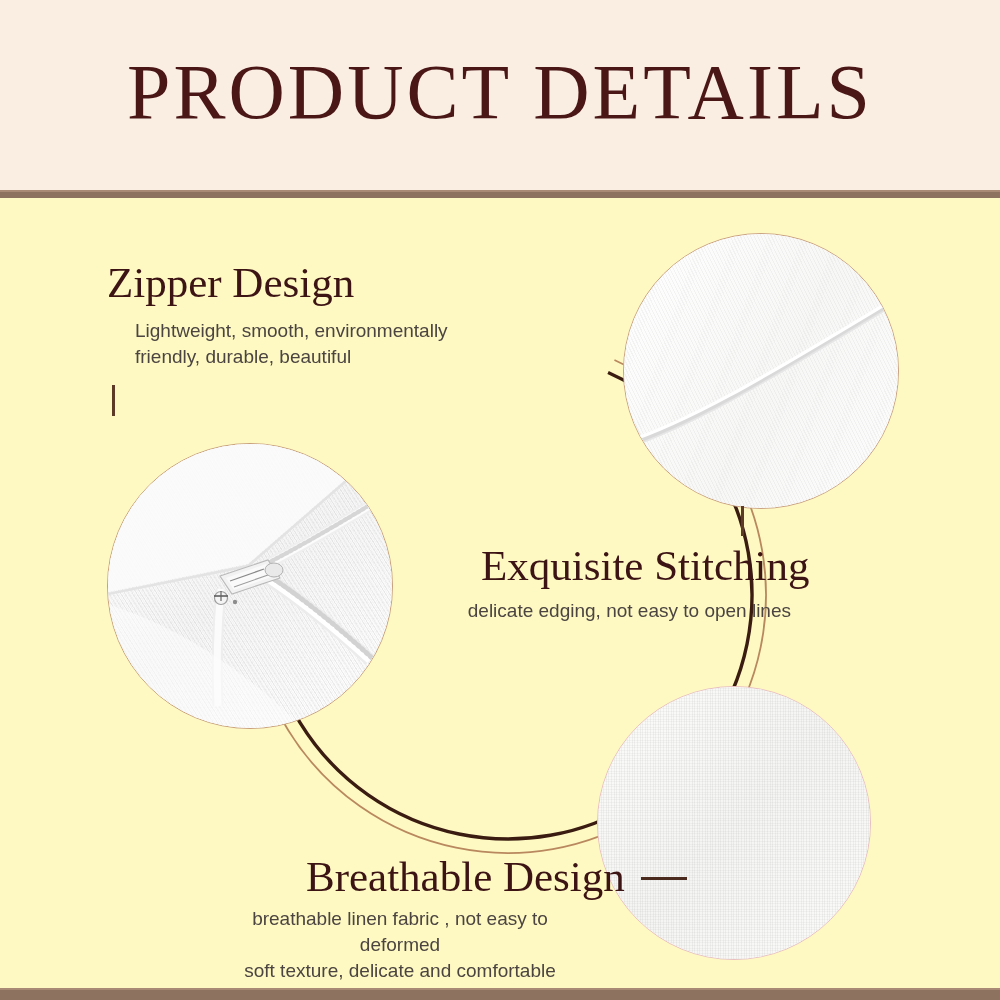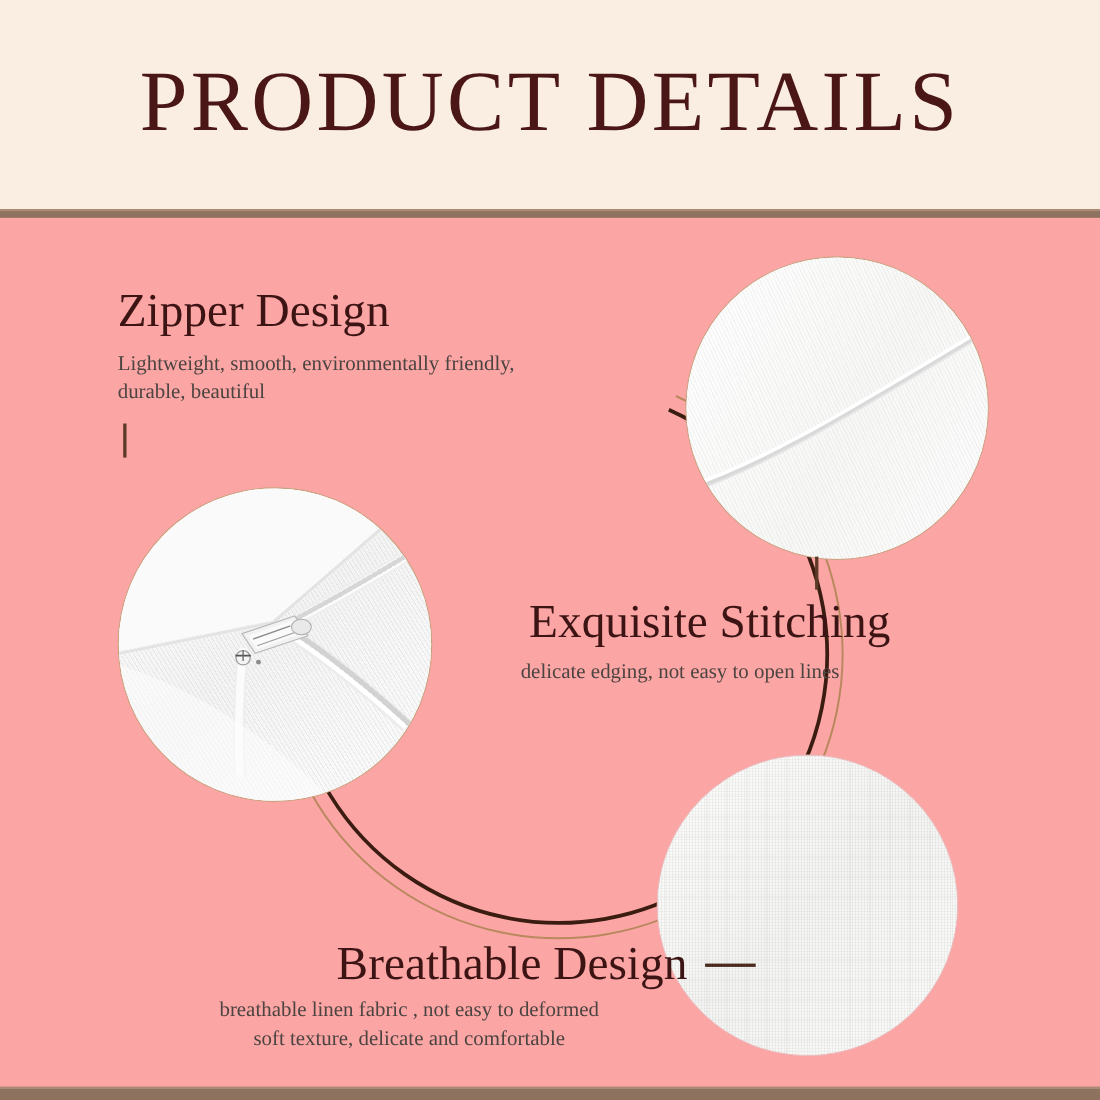--- a/index.html
+++ b/index.html
@@ -2,21 +2,21 @@
 <html><head>
 <meta charset="utf-8">
 <style>
   html,body{margin:0;padding:0;}
   body{
     width:1000px;height:1000px;
     background:#ffffff;
     font-family:"Liberation Serif", serif;
     overflow:hidden;
   }
-  .page{position:relative;width:1000px;height:1000px;background:#fca5a5;overflow:hidden;}
+  .page{position:relative;width:1000px;height:1000px;background:#fef9c3;overflow:hidden;}
 
   
   .header-band{
     position:absolute;left:0;top:0;width:1000px;height:190px;
     background:#faeee2;
   }
   .header-divider{
     position:absolute;left:0;top:190px;width:1000px;height:8px;
     background:#8d7260;
   }
@@ -110,24 +110,25 @@
   .feature-title{
     position:absolute;
     font-family:"Liberation Serif", serif;
     font-size:43px;
     line-height:38px;
     color:#3d1414;
     white-space:nowrap;
   }
   .feature-desc{
     position:absolute;
-    font-family:Liberation Serif, serif;
+    font-family:Liberation Sans, sans-serif;
     font-size:19px;
     line-height:26px;
     color:#4b4440;
+    margin-left:28px;
   }
   .tick{
     position:absolute;width:3px;background:#5c3a26;
   }
   .dash{
     display:inline-block;
     vertical-align:middle;
     width:46px;height:3px;
     background:#4a2a1c;
     margin-left:16px;

